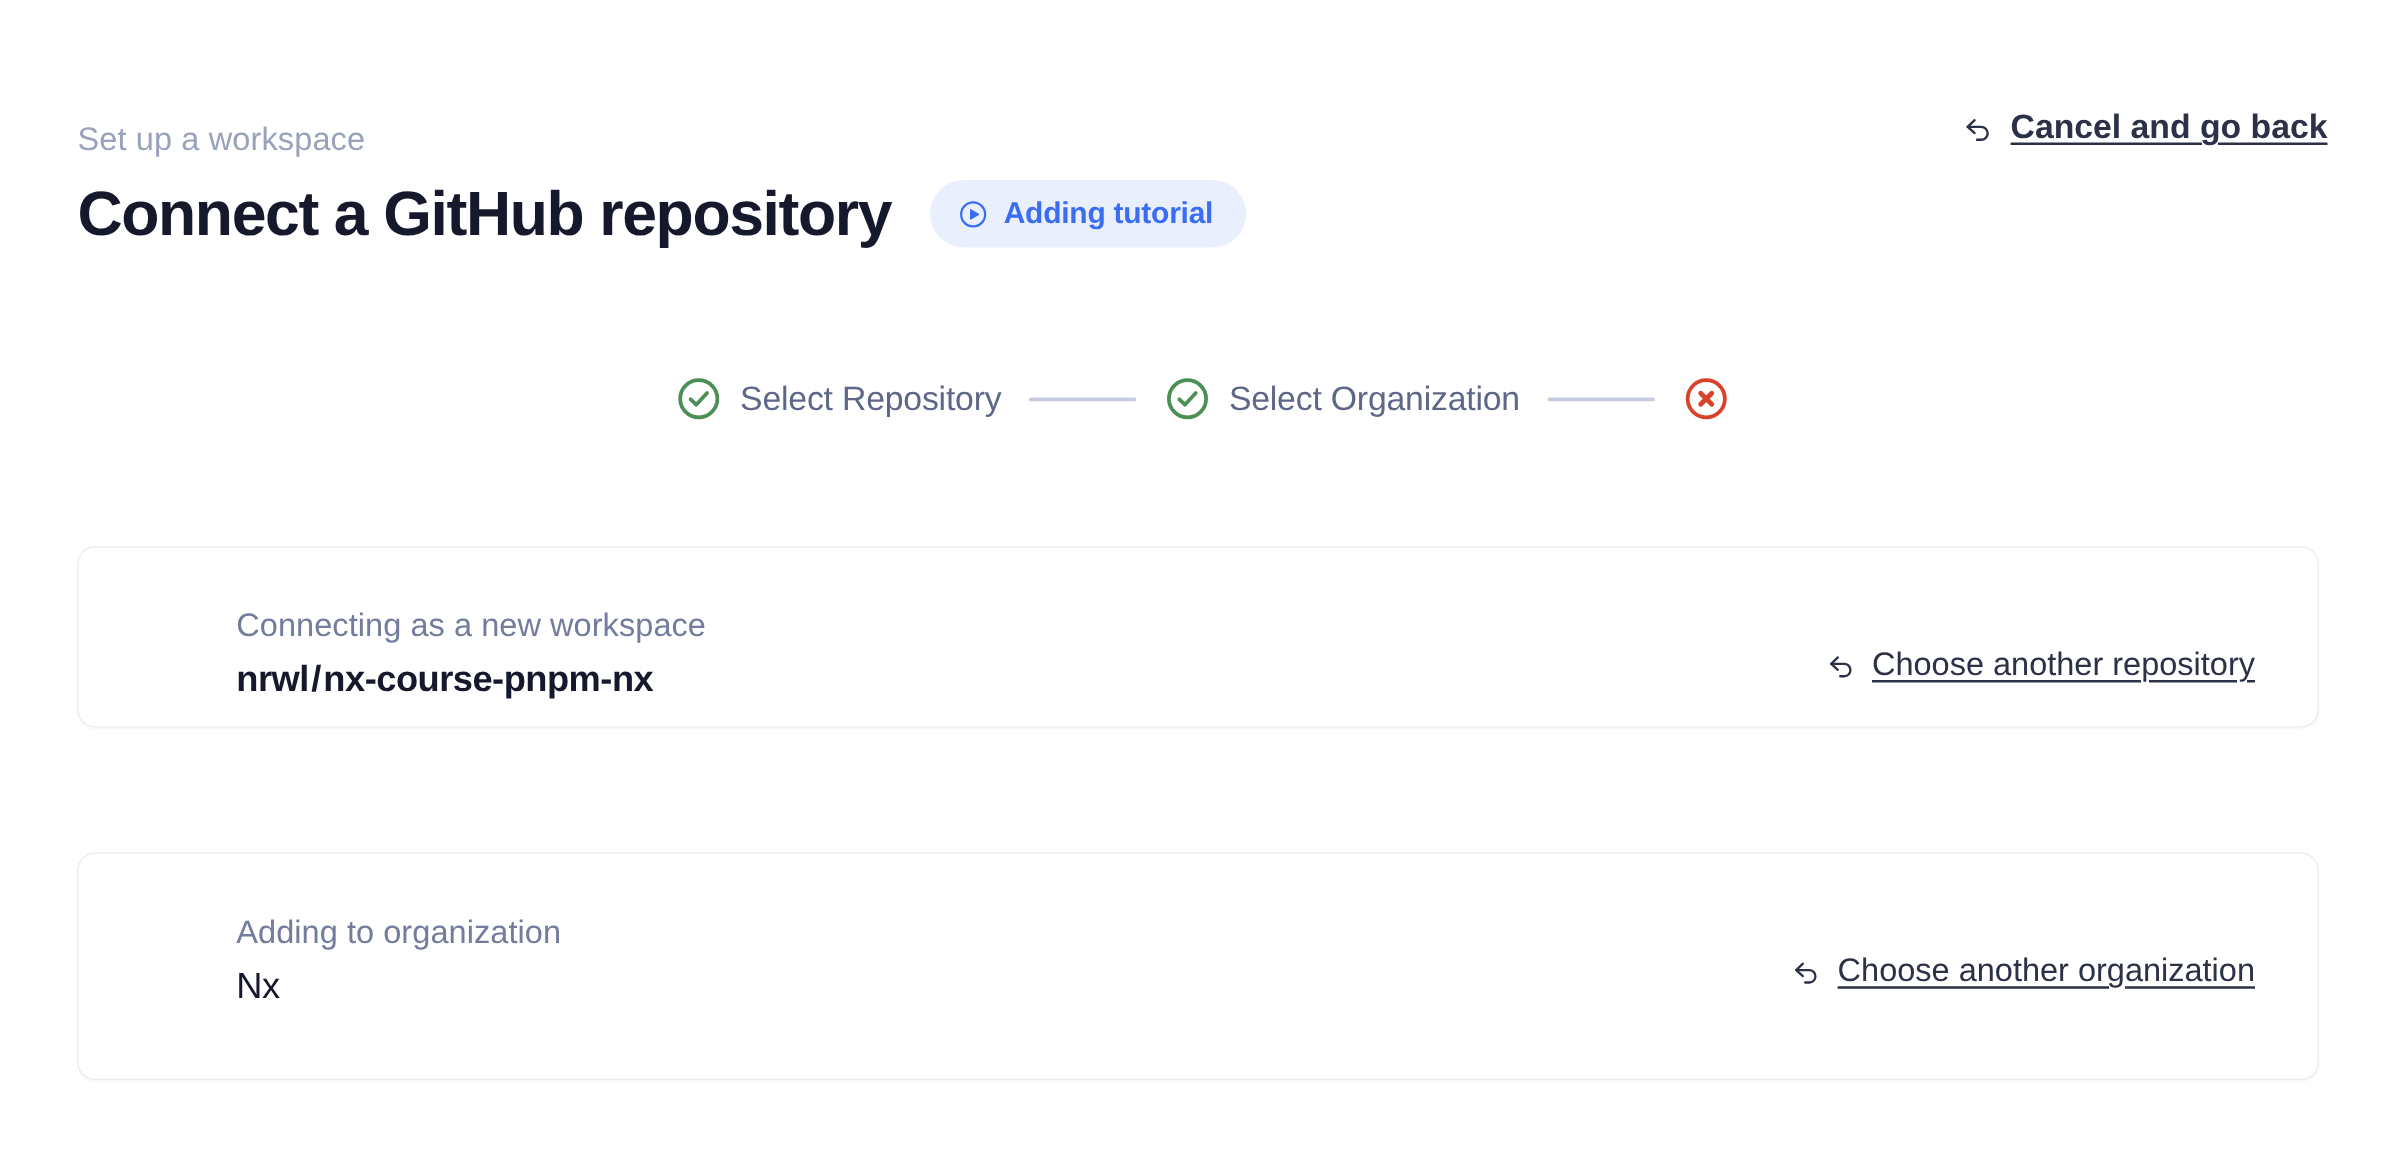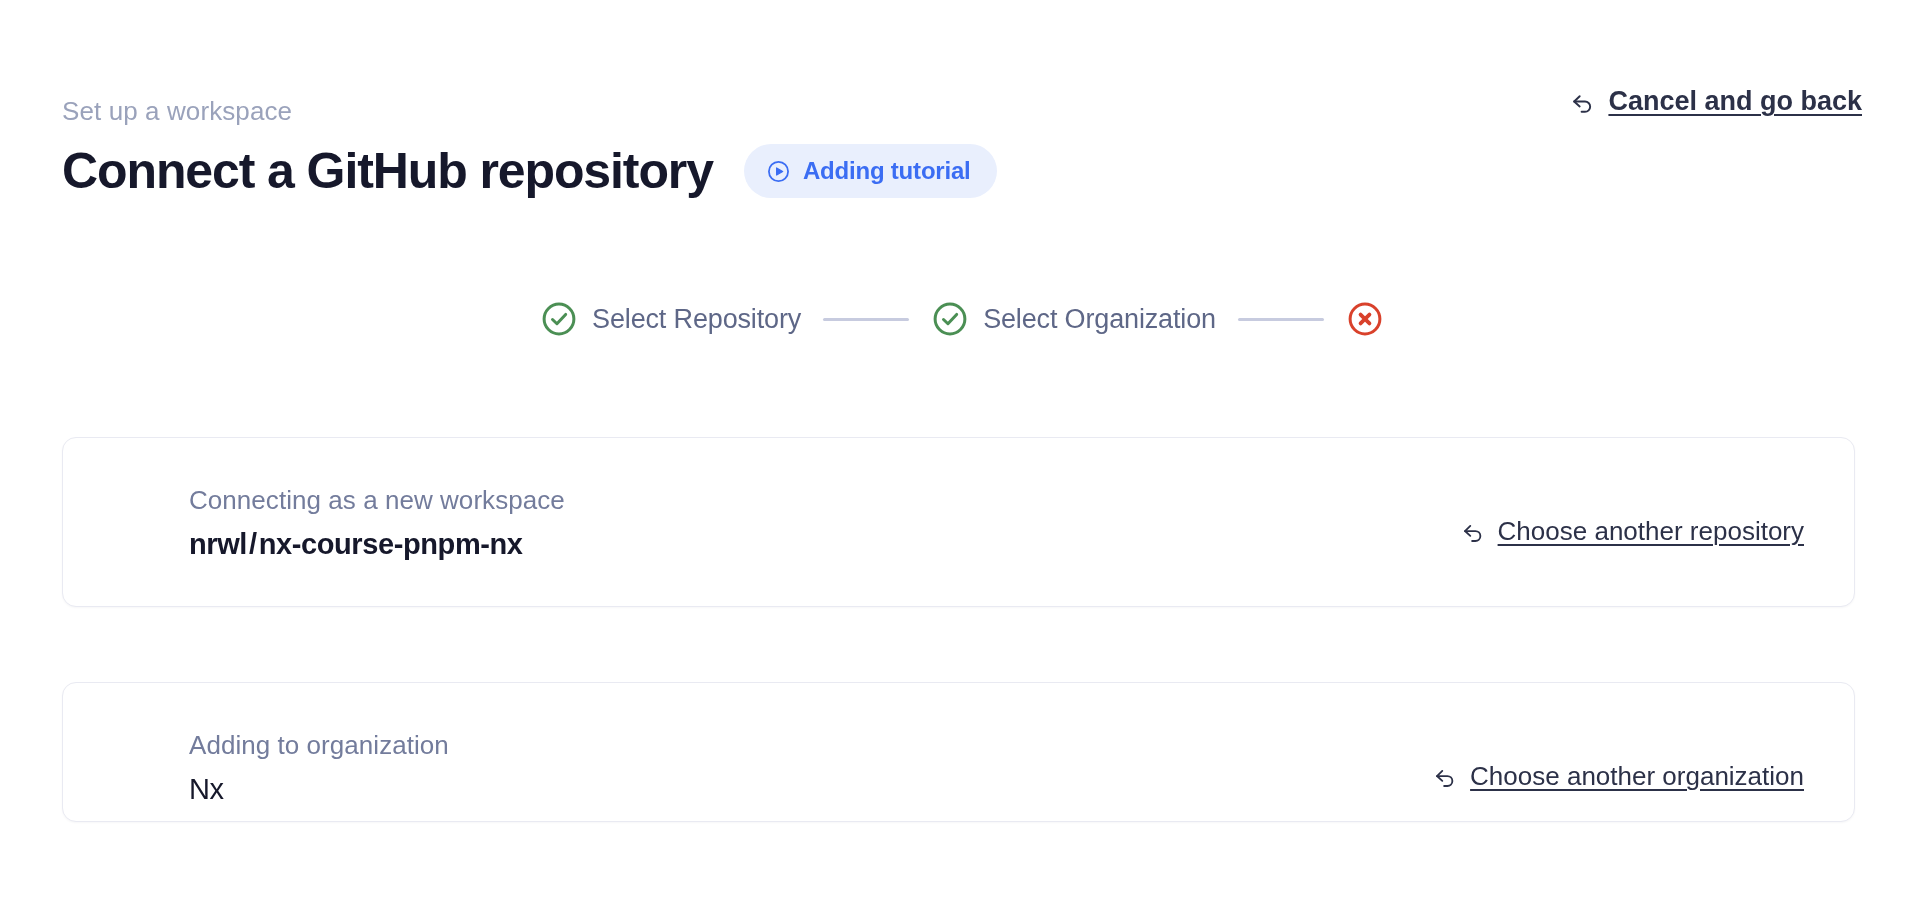--- a/index.html
+++ b/index.html
@@ -146,22 +146,22 @@
   .card {
     position: absolute;
     left: 62px;
     width: 1793px;
     box-sizing: border-box;
     border: 1.5px solid #e9eaf2;
     border-radius: 14px;
     background: #ffffff;
     box-shadow: 0 1px 2px rgba(30, 35, 70, 0.035);
   }
-  #card-repository { top: 437px; height: 170px; }
-  #card-organization { top: 682px; height: 140px; }
+  #card-repository { top: 437px; height: 145px; }
+  #card-organization { top: 682px; height: 182px; }
 
   .card-inner {
     position: relative;
     height: 100%;
     padding: 0 50px;
     box-sizing: border-box;
   }
 
   .card-text {
     position: absolute;

